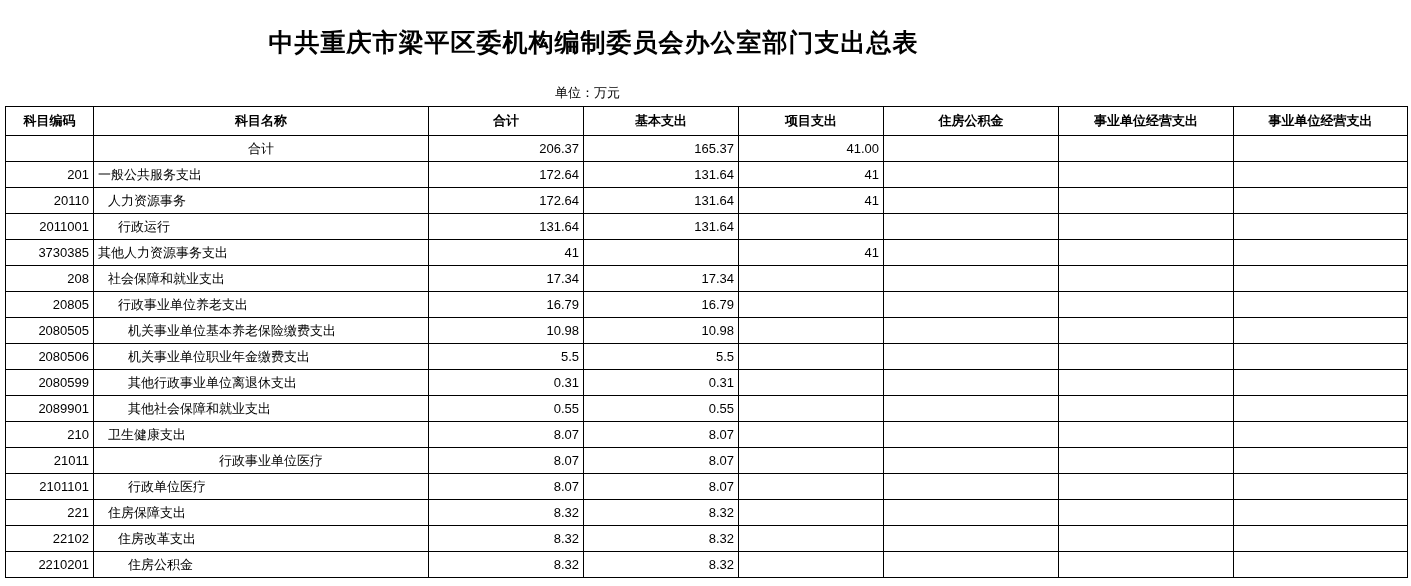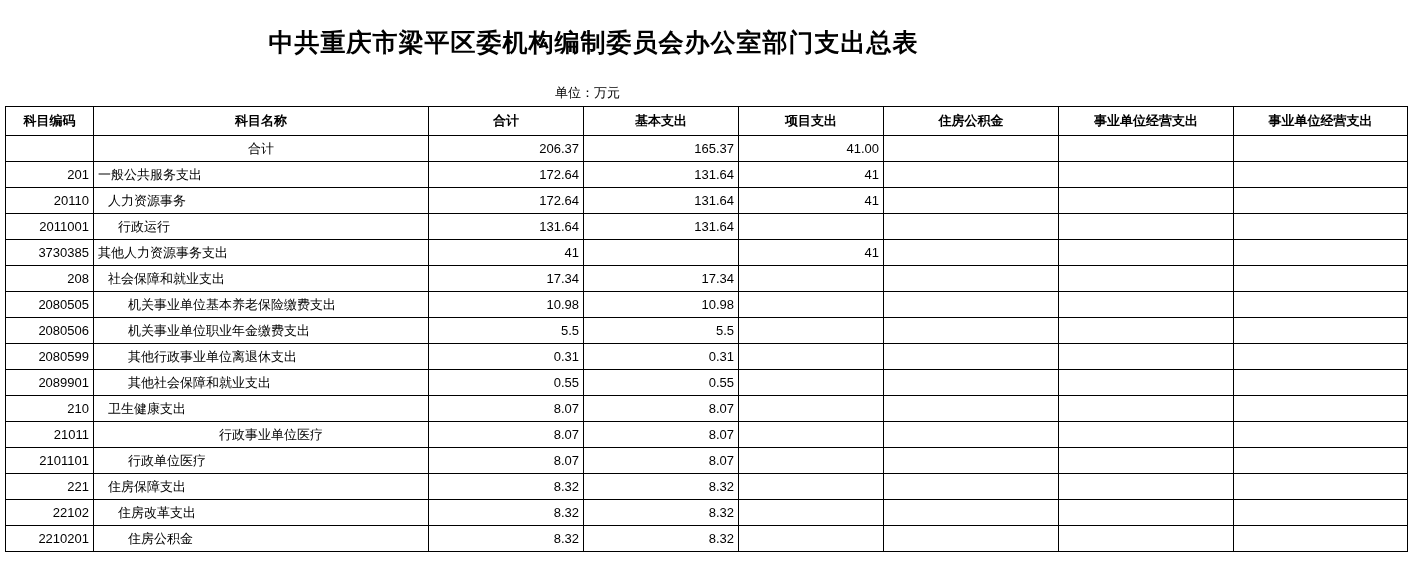--- a/index.html
+++ b/index.html
@@ -171,20 +171,30 @@
           <td class="code">208</td>
           <td class="name" style="padding-left: 14px;">社会保障和就业支出</td>
           <td class="num">17.34</td>
           <td class="num">17.34</td>
           <td class="num"></td>
           <td class="num"></td>
           <td class="num"></td>
           <td class="num"></td>
         </tr>
         <tr>
+          <td class="code">20805</td>
+          <td class="name" style="padding-left: 24px;">行政事业单位养老支出</td>
+          <td class="num">16.79</td>
+          <td class="num">16.79</td>
+          <td class="num"></td>
+          <td class="num"></td>
+          <td class="num"></td>
+          <td class="num"></td>
+        </tr>
+        <tr>
           <td class="code">2080505</td>
           <td class="name" style="padding-left: 34px;">机关事业单位基本养老保险缴费支出</td>
           <td class="num">10.98</td>
           <td class="num">10.98</td>
           <td class="num"></td>
           <td class="num"></td>
           <td class="num"></td>
           <td class="num"></td>
         </tr>
         <tr>

